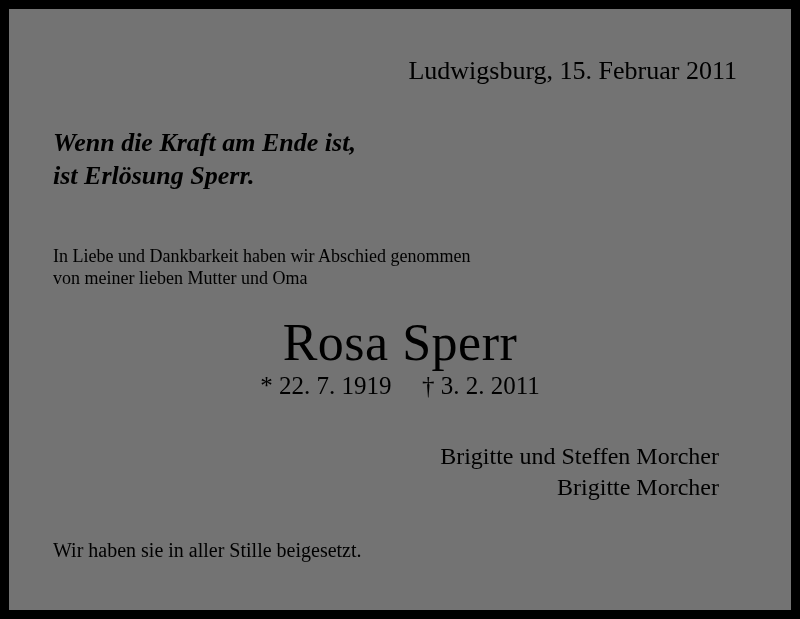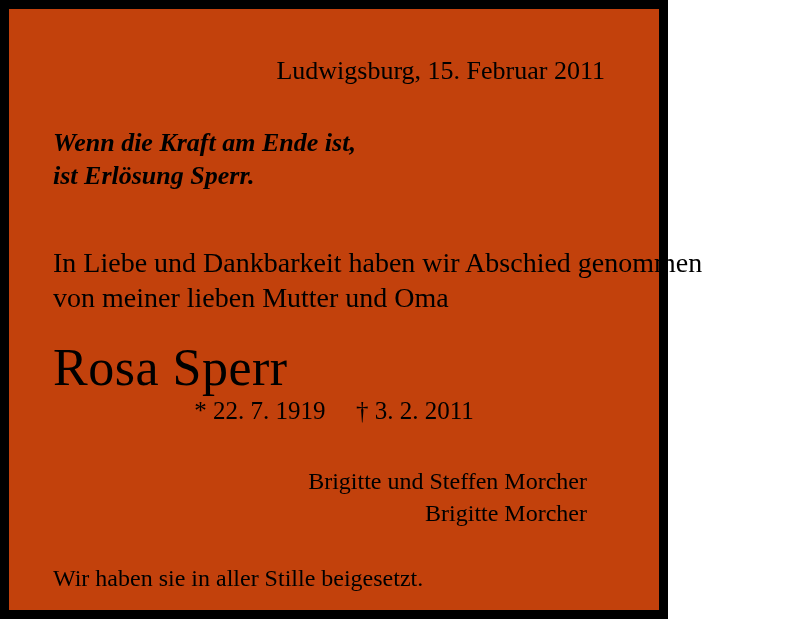--- a/index.html
+++ b/index.html
@@ -10,23 +10,23 @@
   body {
     width: 800px;
     height: 619px;
     font-family: "Liberation Serif", serif;
     color: #000000;
     overflow: hidden;
   }
   .obituary {
     position: relative;
     box-sizing: border-box;
-    width: 668px;
+    width: 800px;
     height: 619px;
-    background: #c2410c;
+    background: #737373;
     border: 9px solid #000000;
     padding: 0;
   }
   .inner {
     box-sizing: border-box;
     width: 100%;
     height: 100%;
     padding: 36px 44px 20px 44px;
     display: block;
   }
@@ -44,30 +44,31 @@
     font-size: 26px;
     line-height: 1.28;
     text-align: left;
   }
   .verse .line {
     display: block;
     white-space: pre;
   }
   .intro {
     margin-top: 52px;
-    font-size: 28px;
+    font-size: 18px;
     line-height: 1.26;
     text-align: left;
   }
   .intro .line {
     display: block;
     white-space: pre;
   }
   .name {
     margin-top: 24px;
+    text-align: center;
     font-size: 52px;
     line-height: 1.1;
     letter-spacing: 0.5px;
   }
   .dates {
     margin-top: 0;
     text-align: center;
     font-size: 25px;
     line-height: 1.2;
   }
@@ -81,21 +82,21 @@
     font-size: 24px;
     line-height: 1.3;
     padding-right: 28px;
   }
   .mourners .line {
     display: block;
     white-space: pre;
   }
   .closing {
     margin-top: 34px;
-    font-size: 24px;
+    font-size: 20px;
     line-height: 1.25;
     text-align: left;
   }
 </style>
 </head>
 <body>
 
 <div class="obituary">
   <div class="inner">
 

